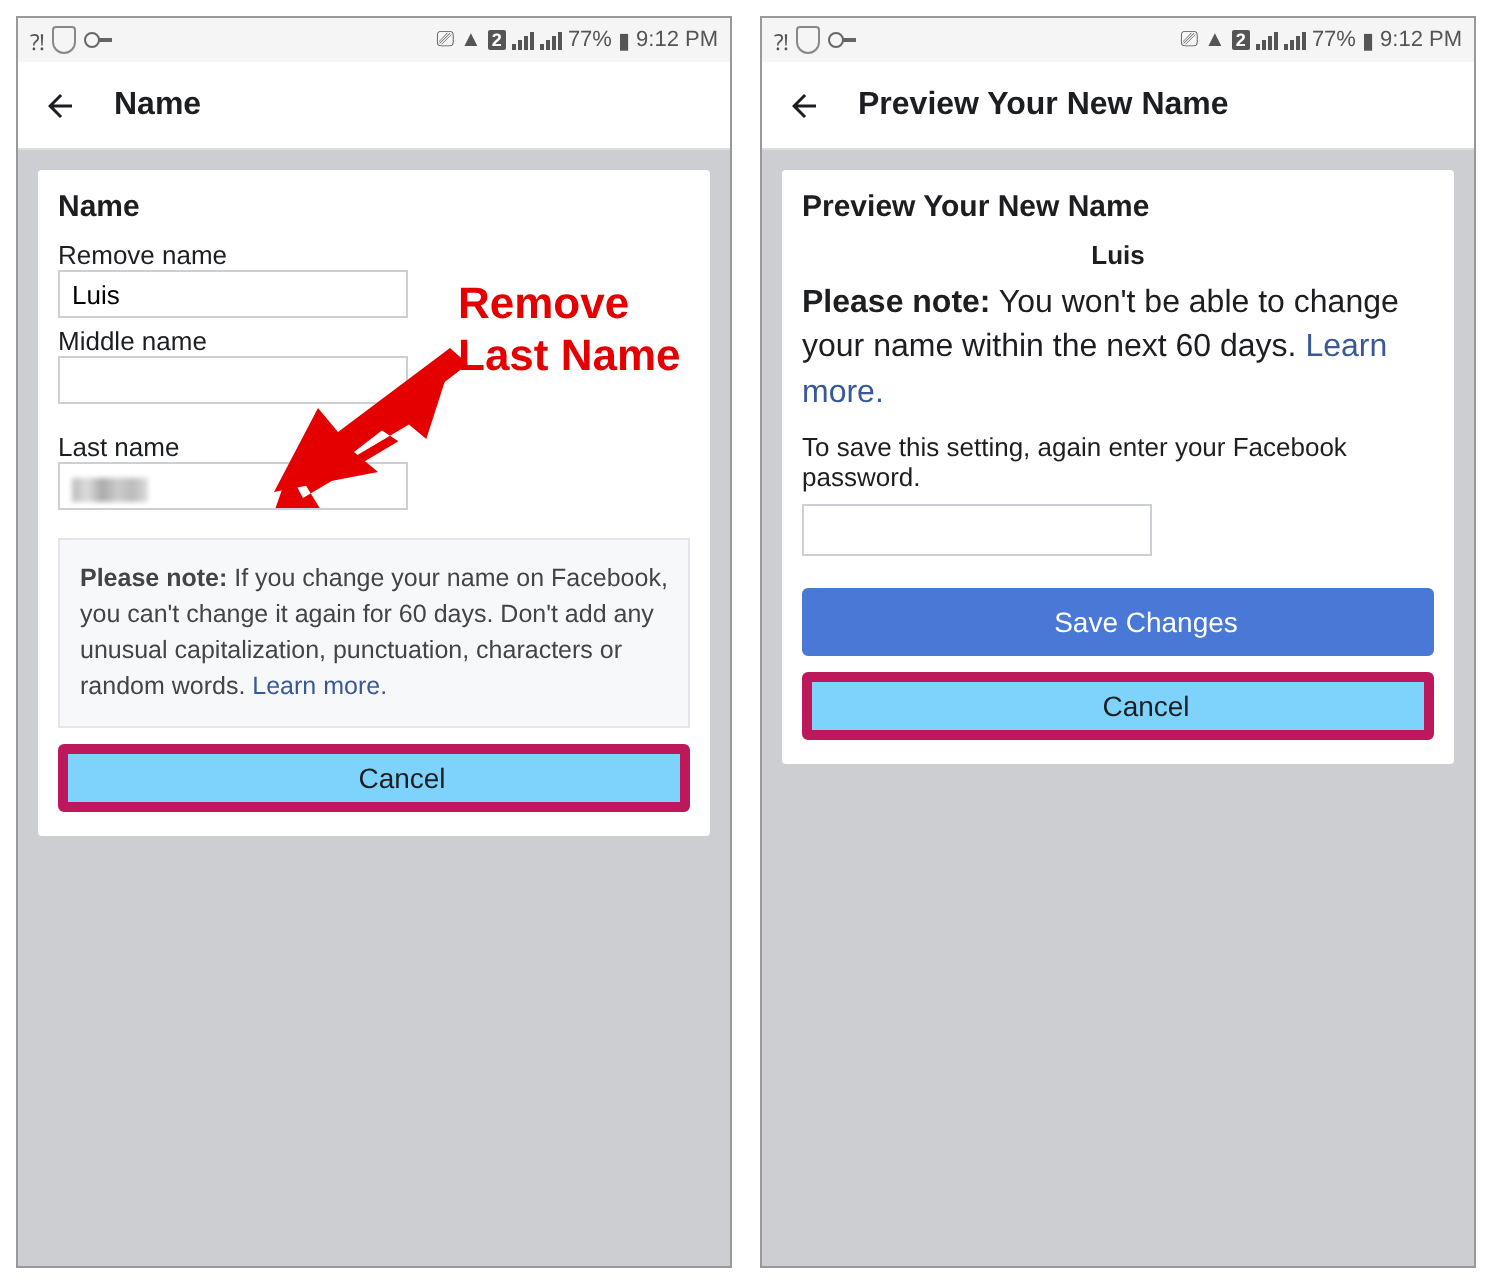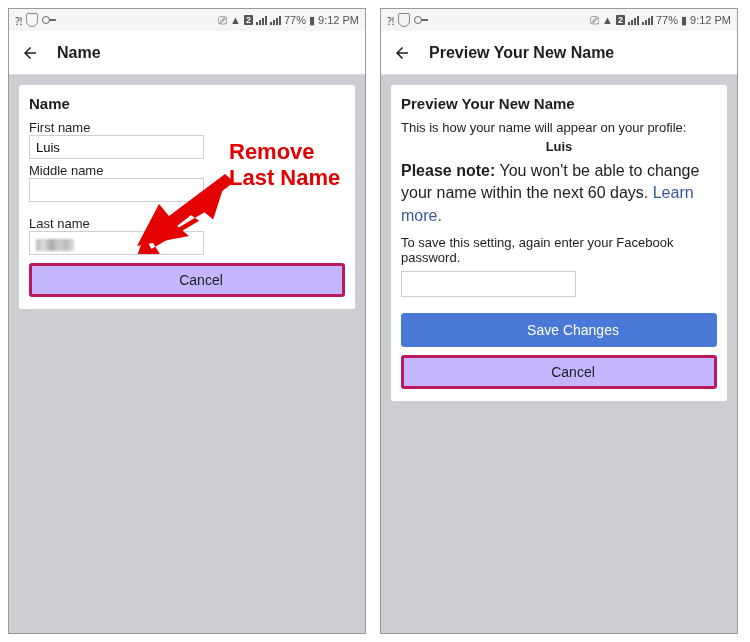--- a/index.html
+++ b/index.html
@@ -86,21 +86,21 @@
     height: 34px;
     border-radius: 3px;
     font-size: 14px;
     font-weight: 500;
     border: 1px solid transparent;
     cursor: pointer;
     margin-top: 12px;
     padding-left: 28px;
   }
   .btn-primary { background:#4a78d6; color:#fff; border-color:#4a78d6;}
-  .btn-secondary { background:#c4b5fd; color:#1c1e21; border:3px solid #be185d; margin-top:8px;}
+  .btn-secondary { background:#7dd3fc; color:#1c1e21; border:5px solid #be185d; margin-top:8px;}
   .hint-link { color:#385898; font-size:13px; padding: 4px 0; margin-top:4px; display:block;}
   .preview-name { font-weight:700; text-align:center; margin:4px 0 6px; }
   .preview-text { font-size:13px; margin-bottom:4px;}
   .preview-note { font-size:16px; margin-bottom:8px; line-height:1.4;}
   .pw-input { width:175px; height:26px; border:1px solid #ccd0d5; padding:2px 6px; margin-top:2px; margin-bottom:4px;}
   .blurred-value {
     display:inline-block; width:38px; height:12px;
     background: linear-gradient(90deg,#bbb 0%,#ddd 20%,#aaa 40%,#ccc 60%,#bbb 80%,#ddd 100%);
     filter: blur(1.2px);
     margin-top:4px;
@@ -160,31 +160,34 @@
     <svg class="back-arrow" viewBox="0 0 24 24" width="20" height="20">
         <path d="M20 11H7.8l5.6-5.6L12 4l-8 8 8 8 1.4-1.4L7.8 13H20z" fill="#1c1e21"></path>
       </svg>
     <div class="header-title">Name</div>
   </div>
 
   <div class="content-area">
     <div class="card">
       <div class="card-title">Name</div>
 
-      <div class="field-label">First name</div>
+      <div class="field-label">Remove name</div>
       <input class="text-input" value="Luis" style="">
 
       <div class="field-label">Middle name</div>
       <input class="text-input" value="" style="">
 
       <div class="field-label" style="margin-top:14px">Last name</div>
       <div class="text-input" style="display:flex;align-items:center">
         <span class="blurred-value"></span>
       </div>
 
+      <div class="note-box">
+        <b>Please note:</b><span> If you change your name on Facebook, you can't change it again for 60 days. Don't add any unusual capitalization, punctuation, characters or random words. </span><span class="learn-link">Learn more.</span>
+      </div>
 
       <button class="btn btn-secondary">Cancel</button>
     </div>
 
   </div>
 
   <div class="annotation">
     <div>Remove</div>
     <div>Last Name</div>
   </div>
@@ -229,21 +232,20 @@
     <svg class="back-arrow" viewBox="0 0 24 24" width="20" height="20">
         <path d="M20 11H7.8l5.6-5.6L12 4l-8 8 8 8 1.4-1.4L7.8 13H20z" fill="#1c1e21"></path>
       </svg>
     <div class="header-title">Preview Your New Name</div>
   </div>
 
   <div class="content-area">
     <div class="card">
       <div class="card-title">Preview Your New Name</div>
 
-      <div class="preview-text">This is how your name will appear on your profile:</div>
       <div class="preview-name">Luis</div>
 
       <div class="preview-note">
         <b>Please note:</b><span> You won't be able to change your name within the next 60 days. </span><span class="learn-link">Learn more.</span>
       </div>
 
       <div class="preview-text">To save this setting, again enter your Facebook password.</div>
       <input type="password" class="pw-input" style="">
 
       <button class="btn btn-primary">Save Changes</button>

